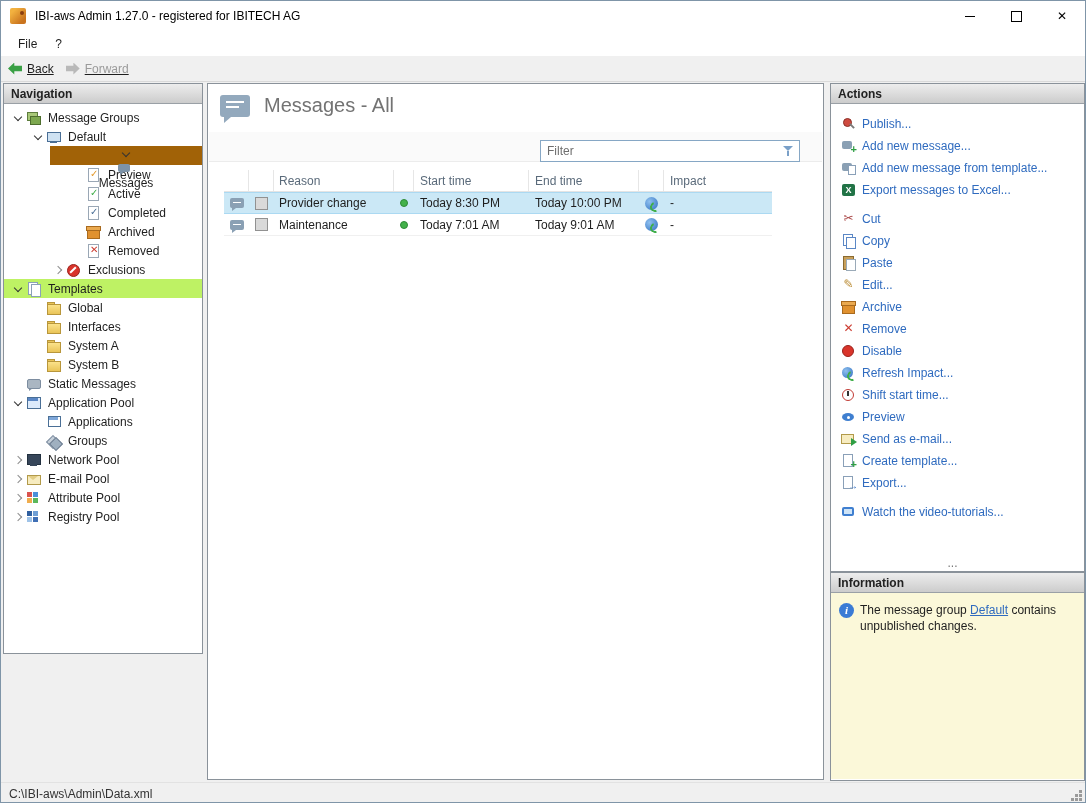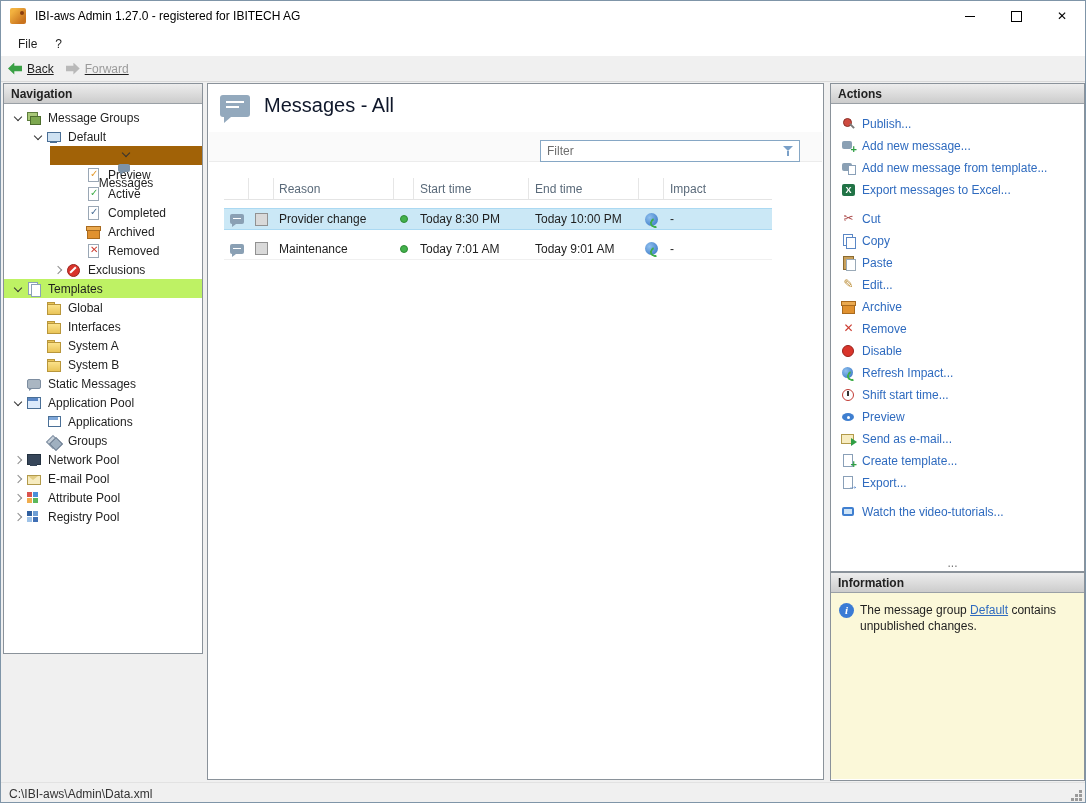--- a/index.html
+++ b/index.html
@@ -95,31 +95,31 @@
       linear-gradient(#6f9fd5,#6f9fd5) 7px 1px/5px 5px no-repeat,
       linear-gradient(#9fc3e8,#9fc3e8) 1px 7px/5px 5px no-repeat,
       linear-gradient(#3f6fb5,#3f6fb5) 7px 7px/5px 5px no-repeat; }
 
   
   .page-header { display:flex; align-items:center; gap:14px; padding:10px 0 0 12px; }
   .big-bubble { width:30px; height:22px; background:#93a9bd; border-radius:3px; position:relative; flex:none;
     background-image:linear-gradient(#fff,#fff),linear-gradient(#fff,#fff);
     background-size:18px 2px,13px 2px; background-position:6px 6px,6px 11px; background-repeat:no-repeat; }
   .big-bubble::after { content:""; position:absolute; left:4px; top:22px; border-top:6px solid #93a9bd; border-right:7px solid transparent; }
-  .page-title { font-size:20px; font-weight:400; color:#0f172a; }
+  .page-title { font-size:20px; font-weight:400; color:#737373; }
   .filter-band { position:absolute; left:1px; right:1px; top:48px; height:30px; background:#fafafa; border-bottom:1px solid #ececec; }
   .filter-wrap { position:absolute; right:22px; top:8px; width:260px; height:22px; }
   .filter-input { width:100%; height:22px; border:1px solid #86a7c5; padding:2px 24px 2px 6px; font:12px "Liberation Sans","DejaVu Sans",sans-serif; color:#222; }
   .filter-input::placeholder { color:#6e6e6e; opacity:1; }
   .funnel { position:absolute; right:6px; top:5px; width:12px; height:12px; }
   .funnel::before { content:""; position:absolute; left:1px; top:1px; border-left:5px solid transparent; border-right:5px solid transparent; border-top:5px solid #7aa0c8; }
   .funnel::after { content:""; position:absolute; left:5px; top:6px; width:2px; height:5px; background:#7aa0c8; }
 
   .table { position:absolute; left:16px; top:86px; width:548px; }
-  .tr { display:flex; height:22px; align-items:center;margin-top:8px; }
+  .tr { display:flex; height:22px; align-items:center; }
   .cell { height:100%; display:flex; align-items:center; overflow:hidden; }
   .c0{width:25px;justify-content:center;} .c1{width:25px;justify-content:center;}
   .c2{width:120px;padding-left:5px;} .c3{width:20px;justify-content:center;}
   .c4{width:115px;padding-left:6px;} .c5{width:110px;padding-left:6px;}
   .c6{width:25px;justify-content:center;} .c7{width:108px;padding-left:6px;}
   .thead { border-bottom:1px solid #e4e4e4; }
   .thead .cell { color:#5a6a7a; border-right:1px solid #e6e6e6; }
   .thead .cell:last-child { border-right:none; }
   .trdata { border-bottom:1px solid #f0f0f0; }
   .trdata.selected { background:#cbe8f6; border-top:1px solid #abd9f2; border-bottom:1px solid #abd9f2; }

